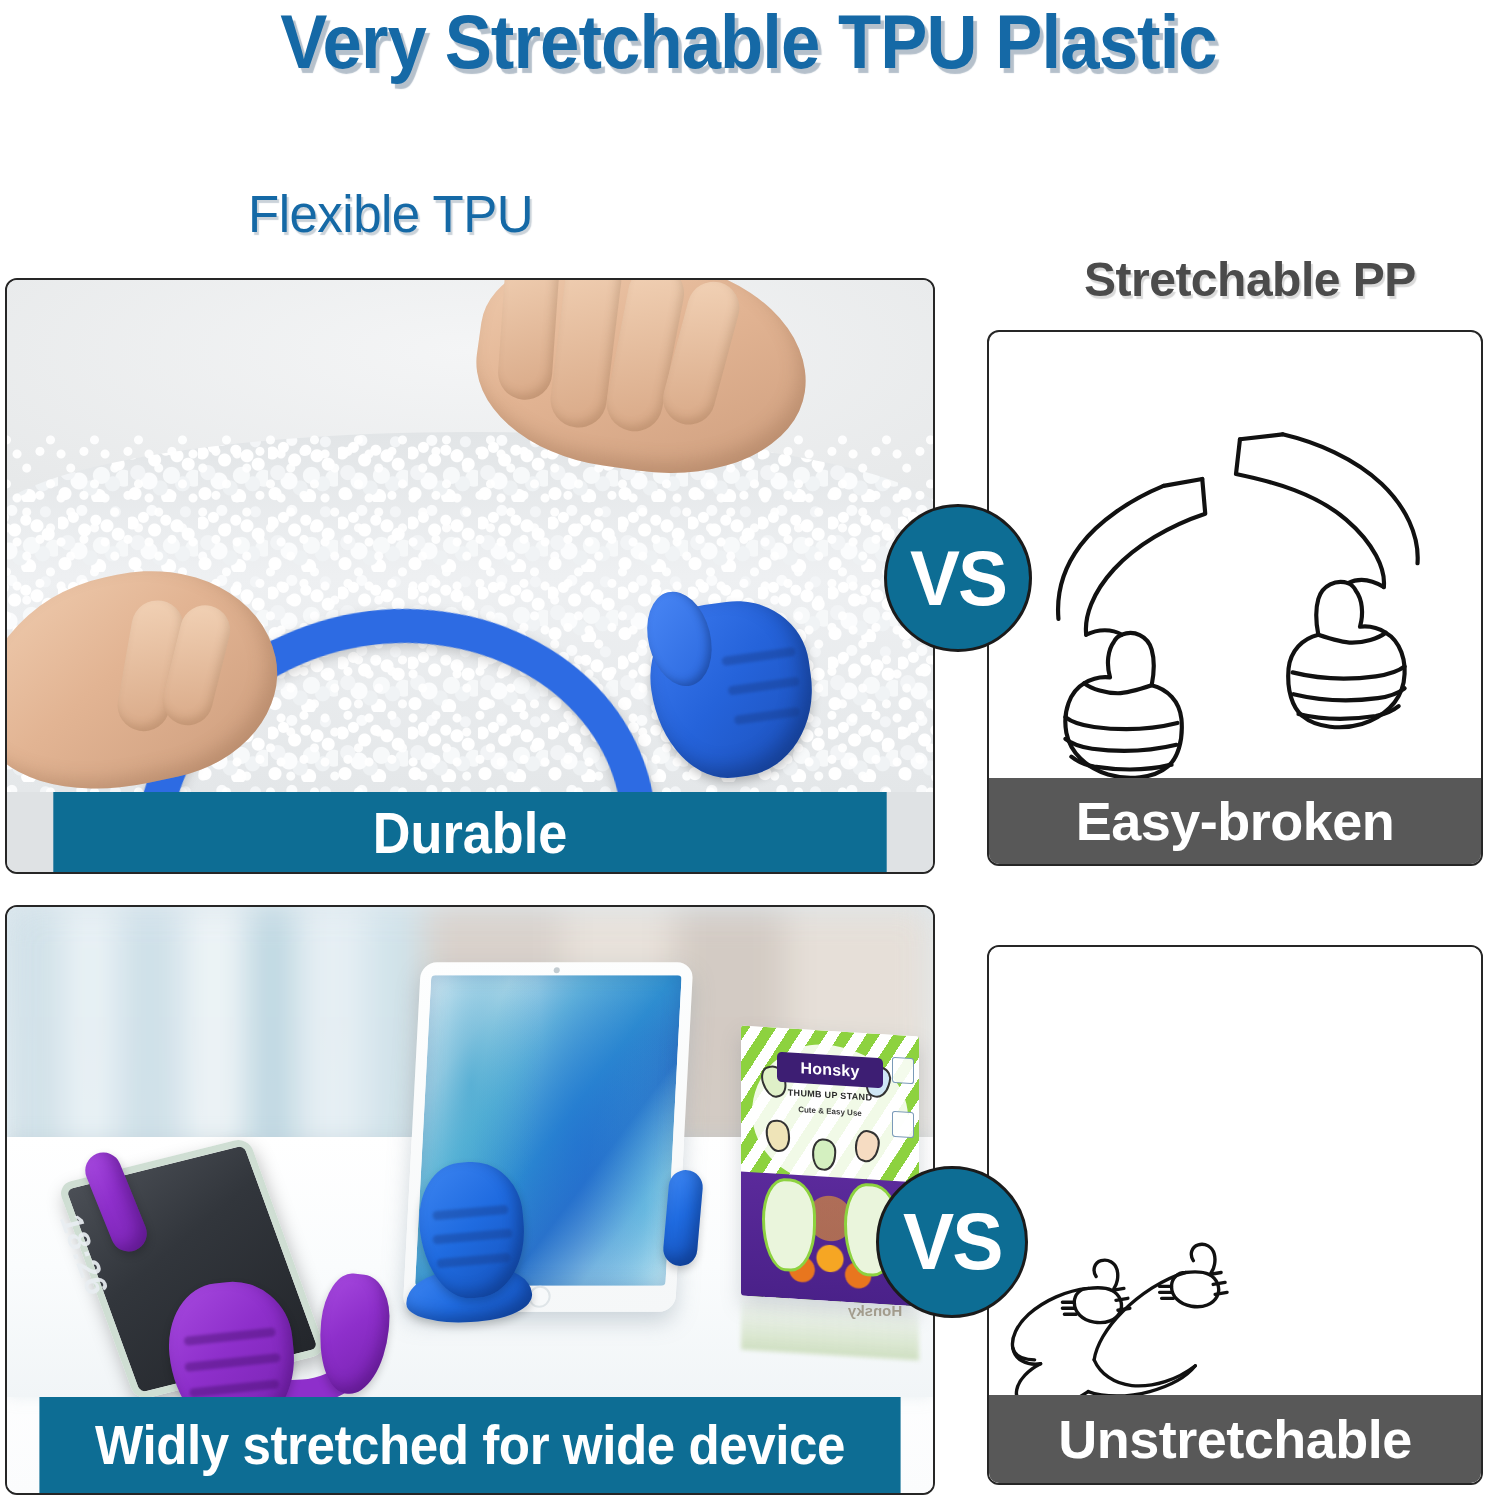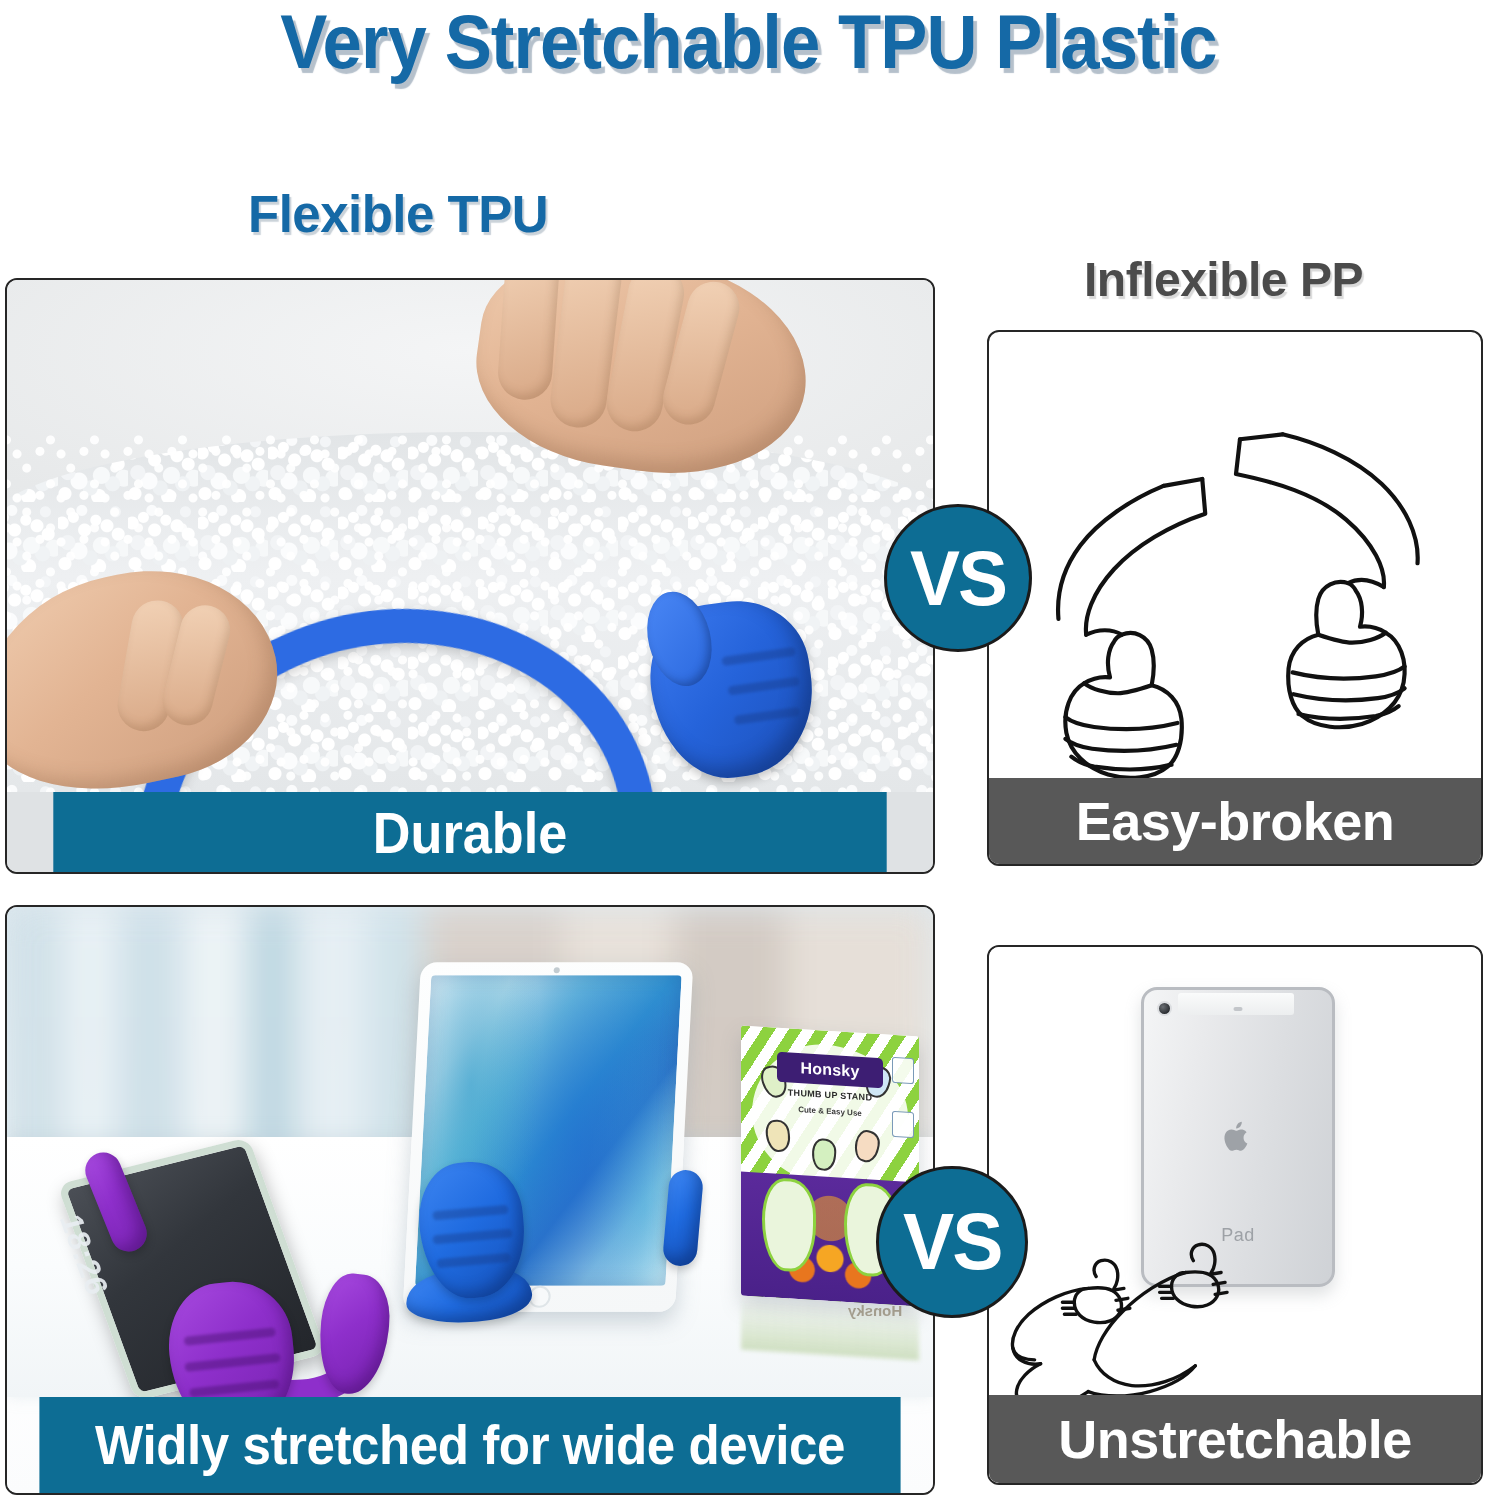--- a/index.html
+++ b/index.html
@@ -34,21 +34,21 @@
     text-shadow: 4px 5px 1px rgba(120,140,160,0.55);
     white-space: nowrap;
     line-height: 1.05;
   }
 
   
   .label-flexible {
     position: absolute;
     left: 248px; top: 185px;
     font-size: 51px;
-    font-weight: bold;
+    font-weight: normal;
     color: #1569A6;
     letter-spacing: -0.5px;
     text-shadow: 2px 3px 1px rgba(150,165,180,0.5);
     white-space: nowrap;
   }
   .label-inflexible {
     position: absolute;
     left: 1084px; top: 252px;
     font-size: 48px;
     font-weight: bold;
@@ -457,21 +457,21 @@
   }
 </style>
 </head>
 <body>
 
 <div id="root">
 
   <div class="main-title">Very Stretchable TPU Plastic</div>
 
   <div class="label-flexible">Flexible TPU</div>
-  <div class="label-inflexible">Inflexible PP</div>
+  <div class="label-inflexible">Stretchable PP</div>
 
   <div class="panel panel-tr">
     <div class="linedraw">
       <svg viewBox="0 0 496 450" preserveAspectRatio="xMidYMid meet">
         <g fill="none" stroke="#111" stroke-width="4.2" stroke-linejoin="round" stroke-linecap="round">
 
           <path d="M253,65 L249,100 C288,108 330,120 360,146 C388,170 400,196 398,214"></path>
           <path d="M296,60 C330,68 368,84 396,110 C420,133 434,162 432,190"></path>
           <path d="M253,65 L296,60"></path>
           <path d="M398,214 C385,206 372,205 362,210"></path>
@@ -602,32 +602,20 @@
       </div>
       <div class="box-refl"></div>
       <div class="box-refl-text">Honsky</div>
     </div>
 
     <div class="caption caption-teal cap-widly">Widly stretched for wide device</div>
   </div>
 
   <div class="panel panel-br">
     <div class="photo-br">
-      <div class="silver-tablet">
-        <div class="st-topband"></div>
-        <div class="st-cam"></div>
-        <div class="st-mic"></div>
-        <div class="st-logo">
-          <svg viewBox="0 0 24 28" width="30" height="34" aria-hidden="true">
-            <path d="M16.6 14.6c0-3 2.4-4.4 2.5-4.5-1.4-2-3.5-2.3-4.3-2.3-1.8-.2-3.5 1.1-4.4 1.1-.9 0-2.3-1.1-3.8-1-2 .03-3.8 1.1-4.8 2.9-2 3.5-.5 8.7 1.5 11.6 1 1.4 2.1 3 3.6 2.9 1.5-.06 2-.9 3.8-.9s2.3.9 3.8.9c1.6-.03 2.6-1.4 3.6-2.8.7-1 1.2-2 1.6-3.1-3.5-1.3-3.1-5.1-3.1-5.1z" fill="#9ea2a7"></path>
-            <path d="M13.9 5.3c.8-1 1.3-2.4 1.2-3.8-1.2.05-2.6.8-3.4 1.8-.7.9-1.4 2.3-1.2 3.6 1.3.1 2.6-.7 3.4-1.6z" fill="#9ea2a7"></path>
-          </svg>
-        </div>
-        <div class="st-word">Pad</div>
-      </div>
 
       <div class="linedraw">
         <svg viewBox="0 0 496 452" preserveAspectRatio="xMidYMid meet">
           <g fill="none" stroke="#111" stroke-width="3.4" stroke-linejoin="round" stroke-linecap="round">
 
             <path d="M108,288 C104,282 106,274 113,272 C120,270 127,274 129,281
                      C131,288 129,296 126,300"></path>
             <path d="M100,300 C92,300 86,306 86,314 C86,324 94,332 106,334
                      C118,336 128,332 132,324 C136,316 132,306 124,302
                      C118,299 108,299 100,300 Z"></path>

